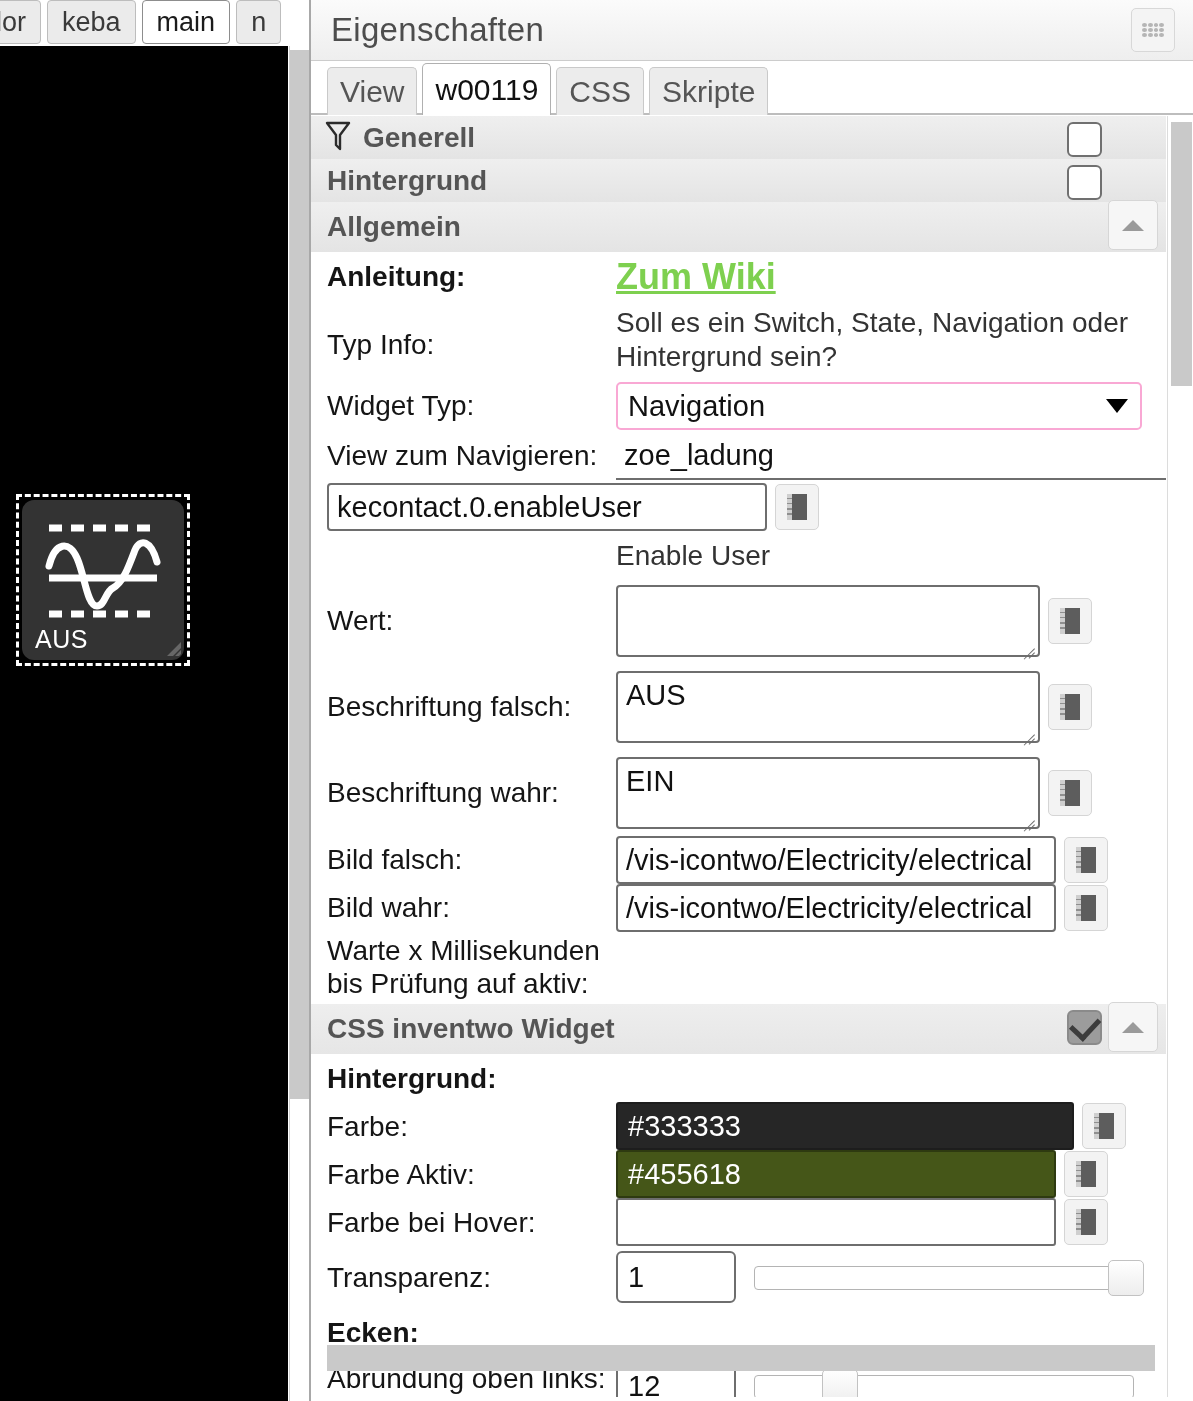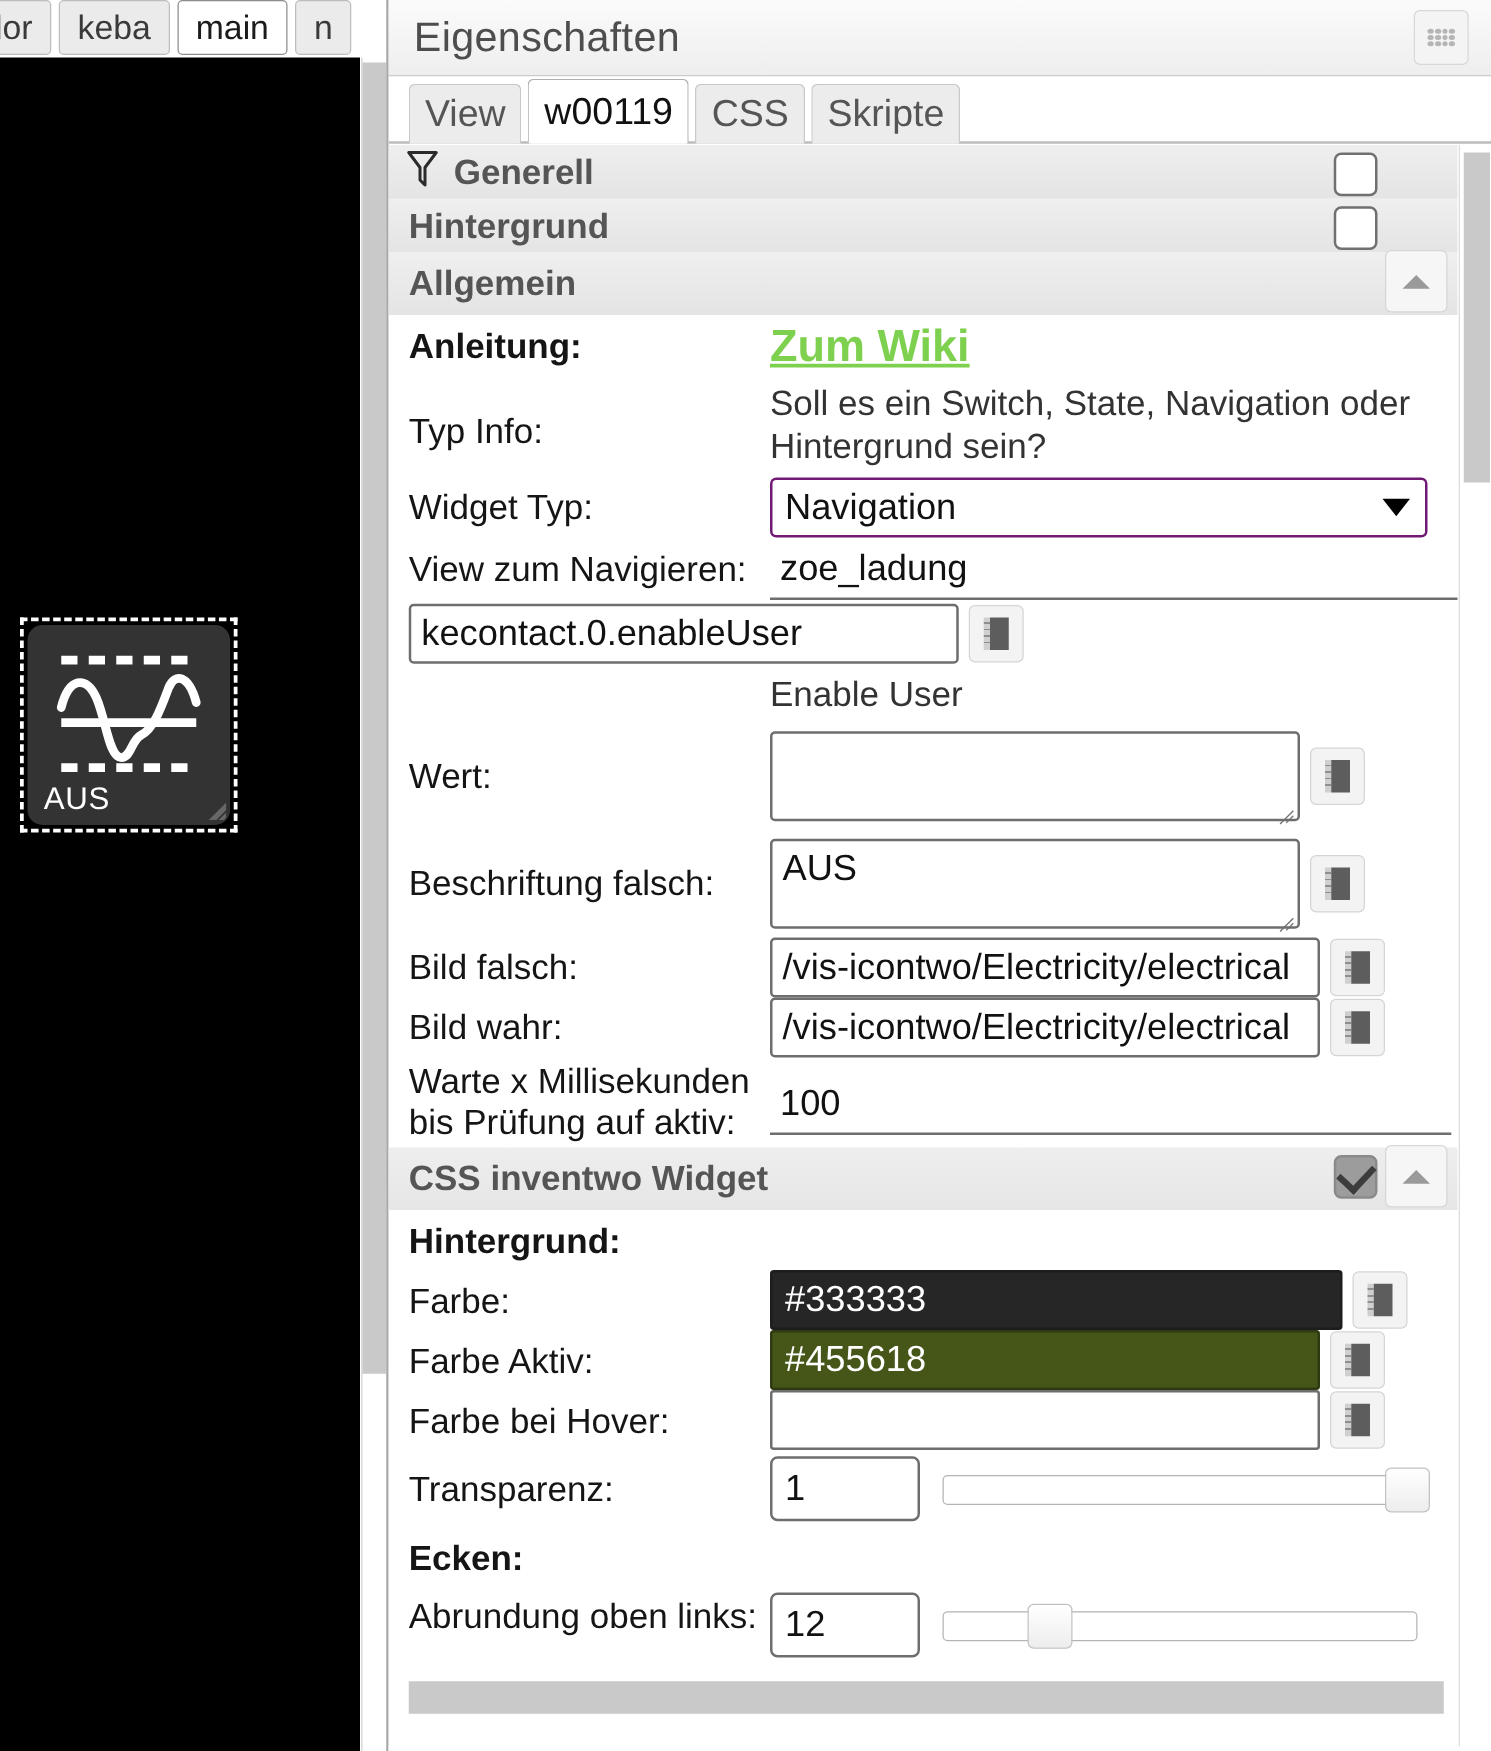--- a/index.html
+++ b/index.html
@@ -92,21 +92,21 @@
   .row.top{align-items:flex-start;}
   .lbl{width:289px;flex:0 0 289px;font-size:28px;color:#151515;line-height:1.18;padding-right:6px;box-sizing:border-box;}
   .lbl.b{font-weight:bold;}
   .ctl{flex:1;display:flex;align-items:center;gap:8px;}
 
   .wikilink{color:#7ed04f;font-size:36px;font-weight:bold;text-decoration:underline;}
   .info-text{font-size:28px;color:#333333;line-height:1.2;}
 
   .sel{
     width:526px;height:48px;box-sizing:border-box;
-    border:2px solid #701a75;border-radius:5px;background:#ffffff;
+    border:2px solid #f9a8d4;border-radius:5px;background:#ffffff;
     display:flex;align-items:center;padding:0 10px;font-size:29px;color:#111111;position:relative;
   }
   .sel .chev{position:absolute;right:12px;top:50%;transform:translateY(-50%);width:0;height:0;
     border-left:11px solid transparent;border-right:11px solid transparent;border-top:14px solid #000000;}
 
   .inp{
     box-sizing:border-box;border:2px solid #6e6e6e;border-radius:4px;background:#ffffff;
     display:flex;align-items:center;padding:0 8px;font-size:29px;color:#111111;overflow:hidden;white-space:nowrap;
   }
   .inp.flat{border-width:0 0 2px 0;border-radius:0;border-bottom-color:#6e6e6e;}
@@ -336,20 +336,35 @@
             </div>
             <span class="objbtn">
               <span class="objglyph">
                   <span class="sp"></span>
                   <span class="pg"></span>
                 </span>
             </span>
           </div>
         </div>
 
+        <div class="row" style="min-height:86px">
+          <div class="lbl">Beschriftung wahr:</div>
+          <div class="ctl">
+            <div class="ta" style="width:424px;height:72px">
+              <span>EIN</span>
+              <span class="grip"></span>
+            </div>
+            <span class="objbtn">
+              <span class="objglyph">
+                  <span class="sp"></span>
+                  <span class="pg"></span>
+                </span>
+            </span>
+          </div>
+        </div>
 
         <div class="row" style="min-height:48px">
           <div class="lbl">Bild falsch:</div>
           <div class="ctl">
             <div class="inp h48" style="width:440px">
               <span>/vis-icontwo/Electricity/electrical</span>
             </div>
             <span class="objbtn">
               <span class="objglyph">
                   <span class="sp"></span>
@@ -369,25 +384,20 @@
               <span class="objglyph">
                   <span class="sp"></span>
                   <span class="pg"></span>
                 </span>
             </span>
           </div>
         </div>
 
         <div class="row top" style="min-height:68px;padding-top:2px">
           <div class="lbl">Warte x Millisekunden bis Prüfung auf aktiv:</div>
-          <div class="ctl" style="align-items:flex-start;padding-top:12px">
-            <div class="inp flat h48" style="width:545px">
-              <span>100</span>
-            </div>
-          </div>
         </div>
 
         <div class="secbar sub" style="height:50px;margin-top:4px">
           <span class="stitle" style="margin-left:16px">CSS inventwo Widget</span>
           <span class="cbox checked"></span>
           <span class="collapse">
             <span class="tri"></span>
           </span>
         </div>
 

